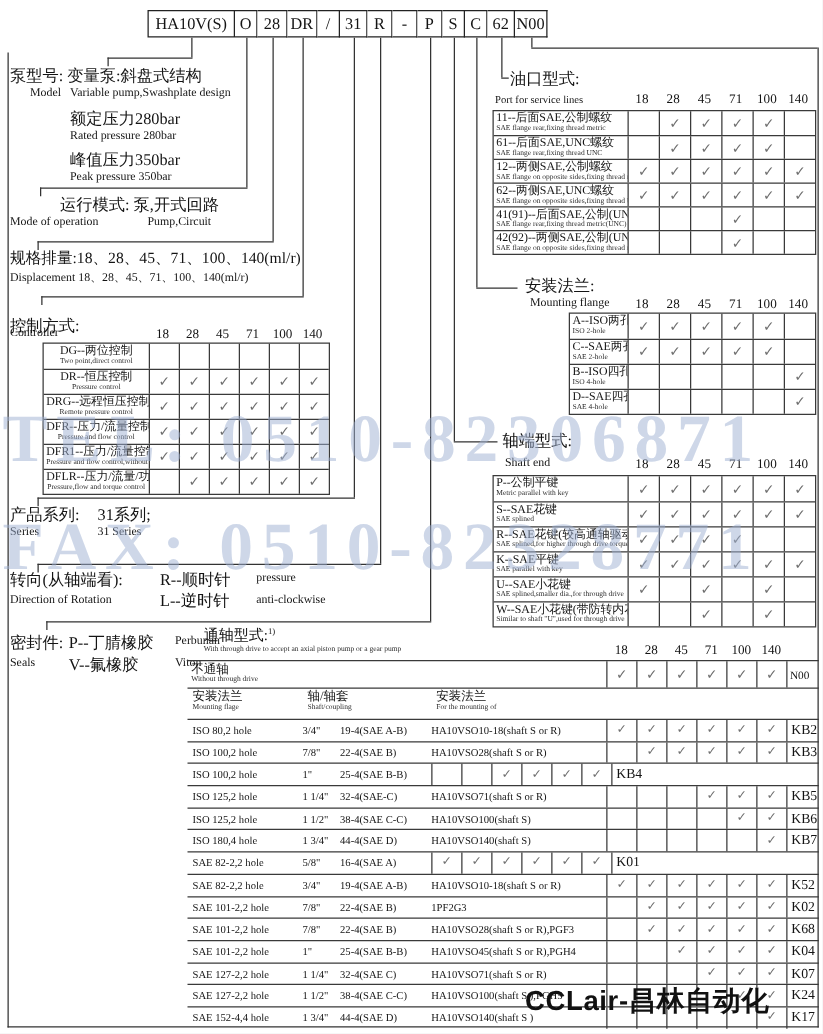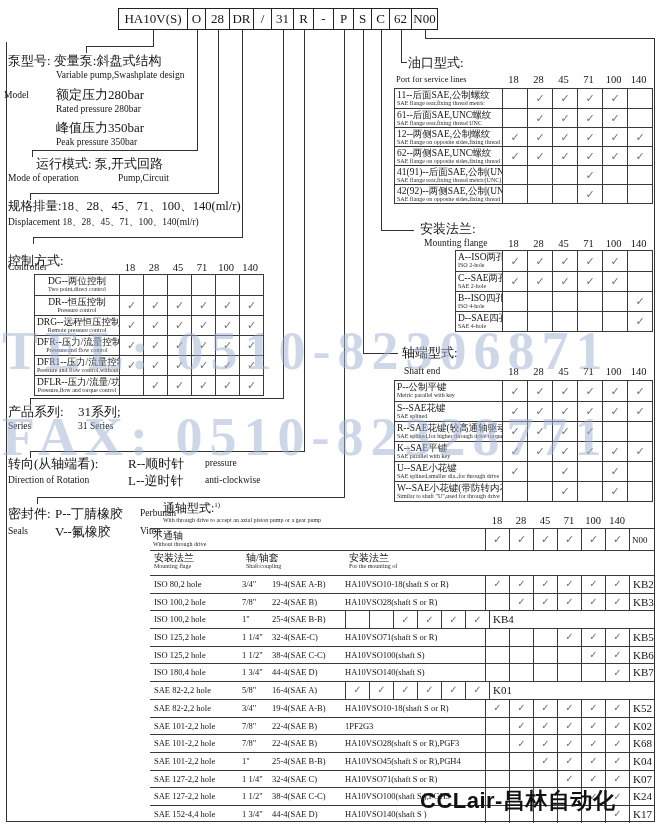--- a/index.html
+++ b/index.html
@@ -143,28 +143,28 @@
     <span class="code-box" style="width:20px">R</span>
     <span class="code-box" style="width:20px">-</span>
     <span class="code-box" style="width:20px">P</span>
     <span class="code-box" style="width:18px">S</span>
     <span class="code-box" style="width:18px">C</span>
     <span class="code-box" style="width:22px">62</span>
     <span class="code-box" style="width:26px">N00</span>
   </div>
 
   <div class="abs zh-h" style="left:8px;top:52px;">泵型号: 变量泵:斜盘式结构</div>
-  <div class="abs en-h" style="left:4px;top:70px;margin-top:20px;">Model</div>
+  <div class="abs en-h" style="left:24px;top:70px;">Model</div>
   <div class="abs en-h" style="left:56px;top:70px;">Variable pump,Swashplate design</div>
   <div class="abs zh-h" style="left:56px;top:86px;">额定压力280bar</div>
   <div class="abs en-h" style="left:56px;top:104px;">Rated pressure 280bar</div>
   <div class="abs zh-h" style="left:56px;top:119px;">峰值压力350bar</div>
   <div class="abs en-h" style="left:56px;top:137px;">Peak pressure 350bar</div>
 
-  <div class="abs zh-h" style="left:8px;top:155px;padding-left:28px;">运行模式: 泵,开式回路</div>
+  <div class="abs zh-h" style="left:20px;top:155px;padding-left:28px;">运行模式: 泵,开式回路</div>
   <div class="abs en-h" style="left:8px;top:173px;">Mode of operation</div>
   <div class="abs en-h" style="left:118px;top:173px;">Pump,Circuit</div>
 
   <div class="abs zh-s" style="left:8px;top:198px;">规格排量:18、28、45、71、100、140(ml/r)</div>
   <div class="abs en-h" style="left:8px;top:216px;">Displacement 18、28、45、71、100、140(ml/r)</div>
 
   <div class="abs zh-h" style="left:8px;top:252px;">控制方式:</div>
   <div class="abs en-h" style="left:8px;top:262px;">Controller</div>
   <div class="sizes sz-24" style="left:118px;top:258px;height:15px;">
       <div class="size-cell">18</div>

